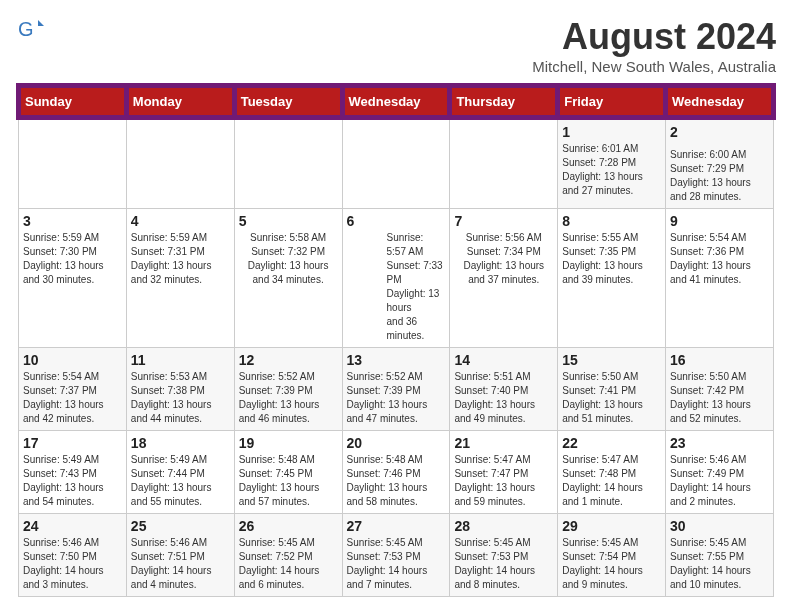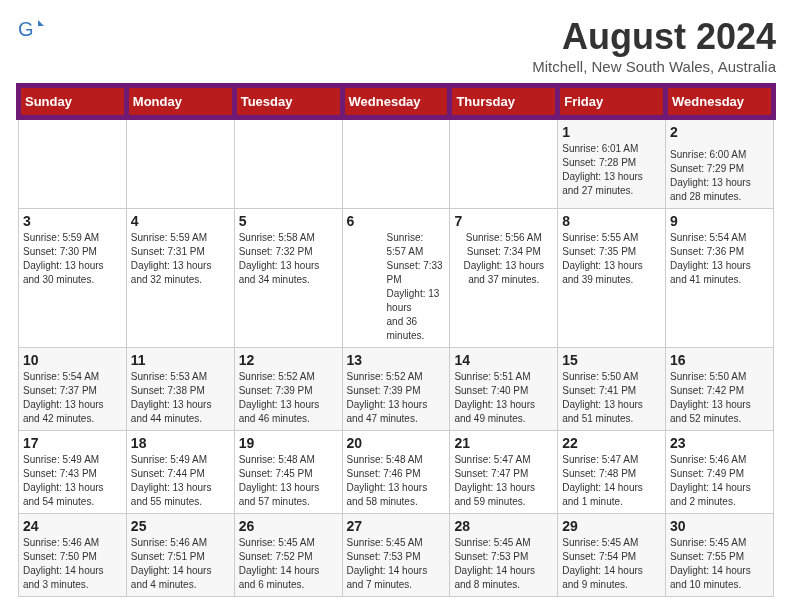--- a/index.html
+++ b/index.html
@@ -139,21 +139,21 @@
         </td>
         <td>
           <span class="day-num">4</span>
           <div class="day-info" style="white-space: pre-line;">Sunrise: 5:59 AM
 Sunset: 7:31 PM
 Daylight: 13 hours
 and 32 minutes.</div>
         </td>
         <td>
           <span class="day-num">5</span>
-          <div class="day-info" style="white-space: pre-line;">Sunrise: 5:58 AM
+          <div class="day-info" style="white-space: pre-line; text-align: center;">Sunrise: 5:58 AM
 Sunset: 7:32 PM
 Daylight: 13 hours
 and 34 minutes.</div>
         </td>
         <td>
           <span class="day-num">6</span>
           <div class="day-info" style="white-space: pre-line; margin-left: 40px;">Sunrise: 5:57 AM
 Sunset: 7:33 PM
 Daylight: 13 hours
 and 36 minutes.</div>

